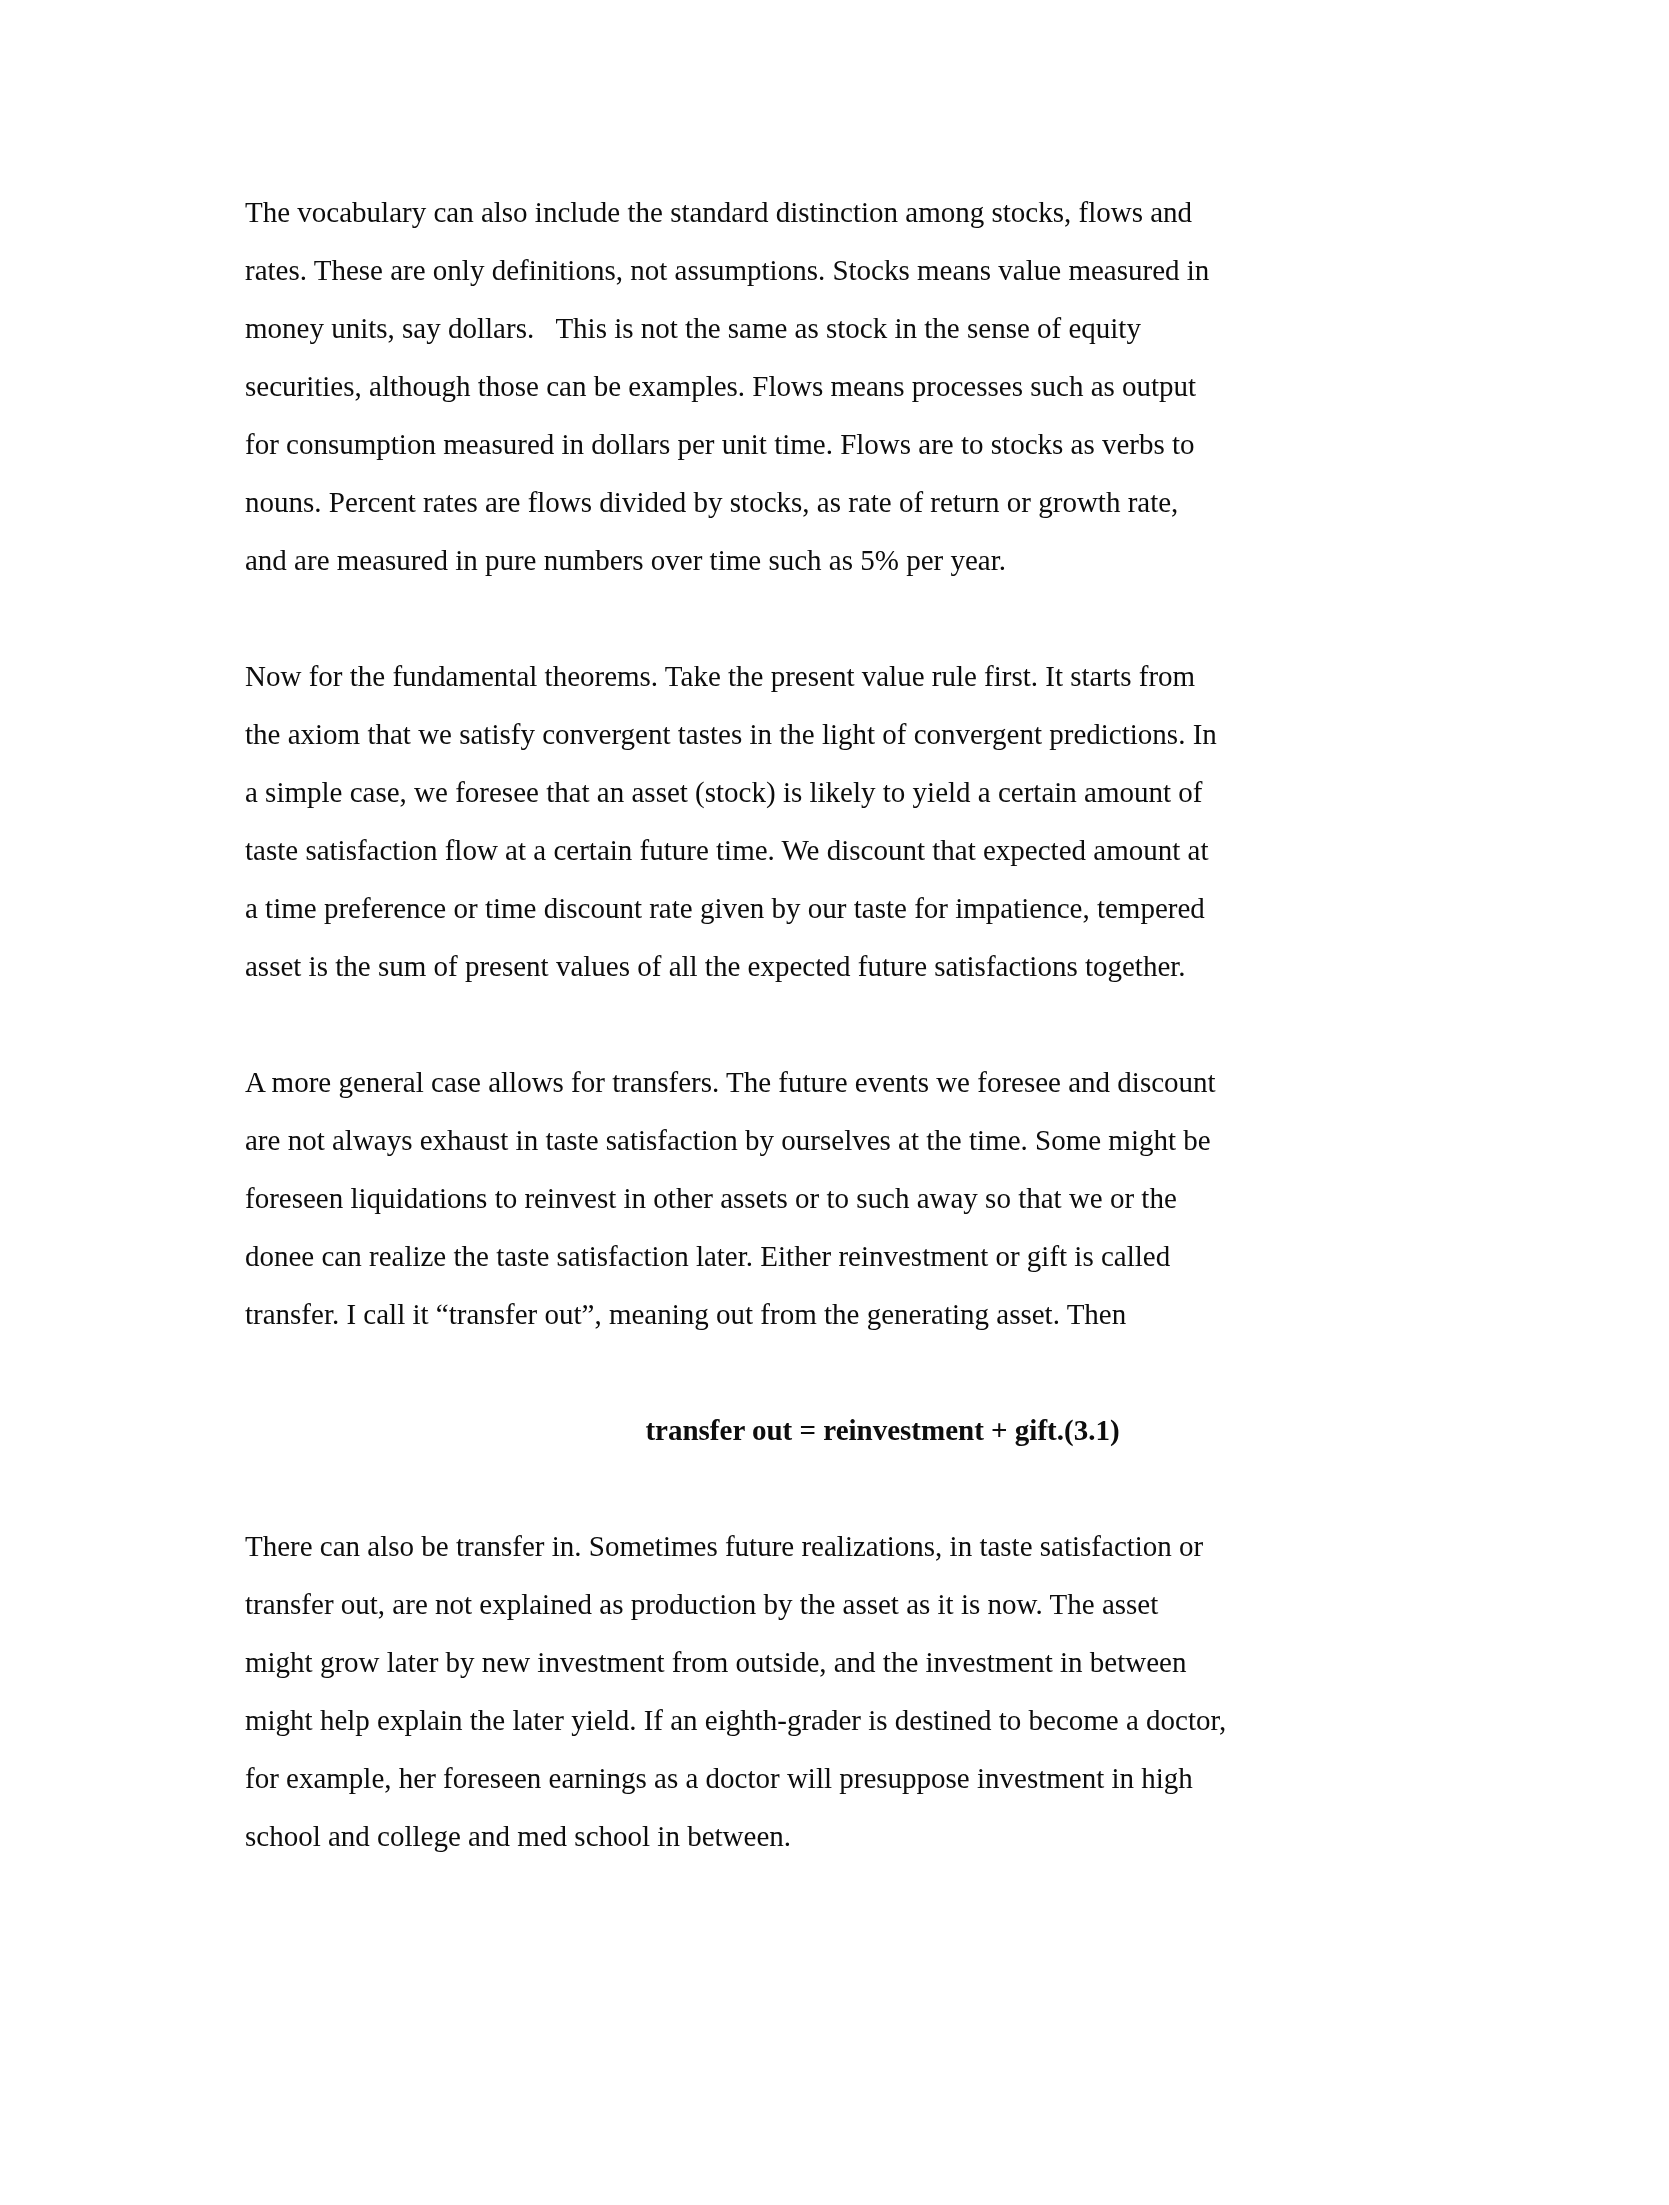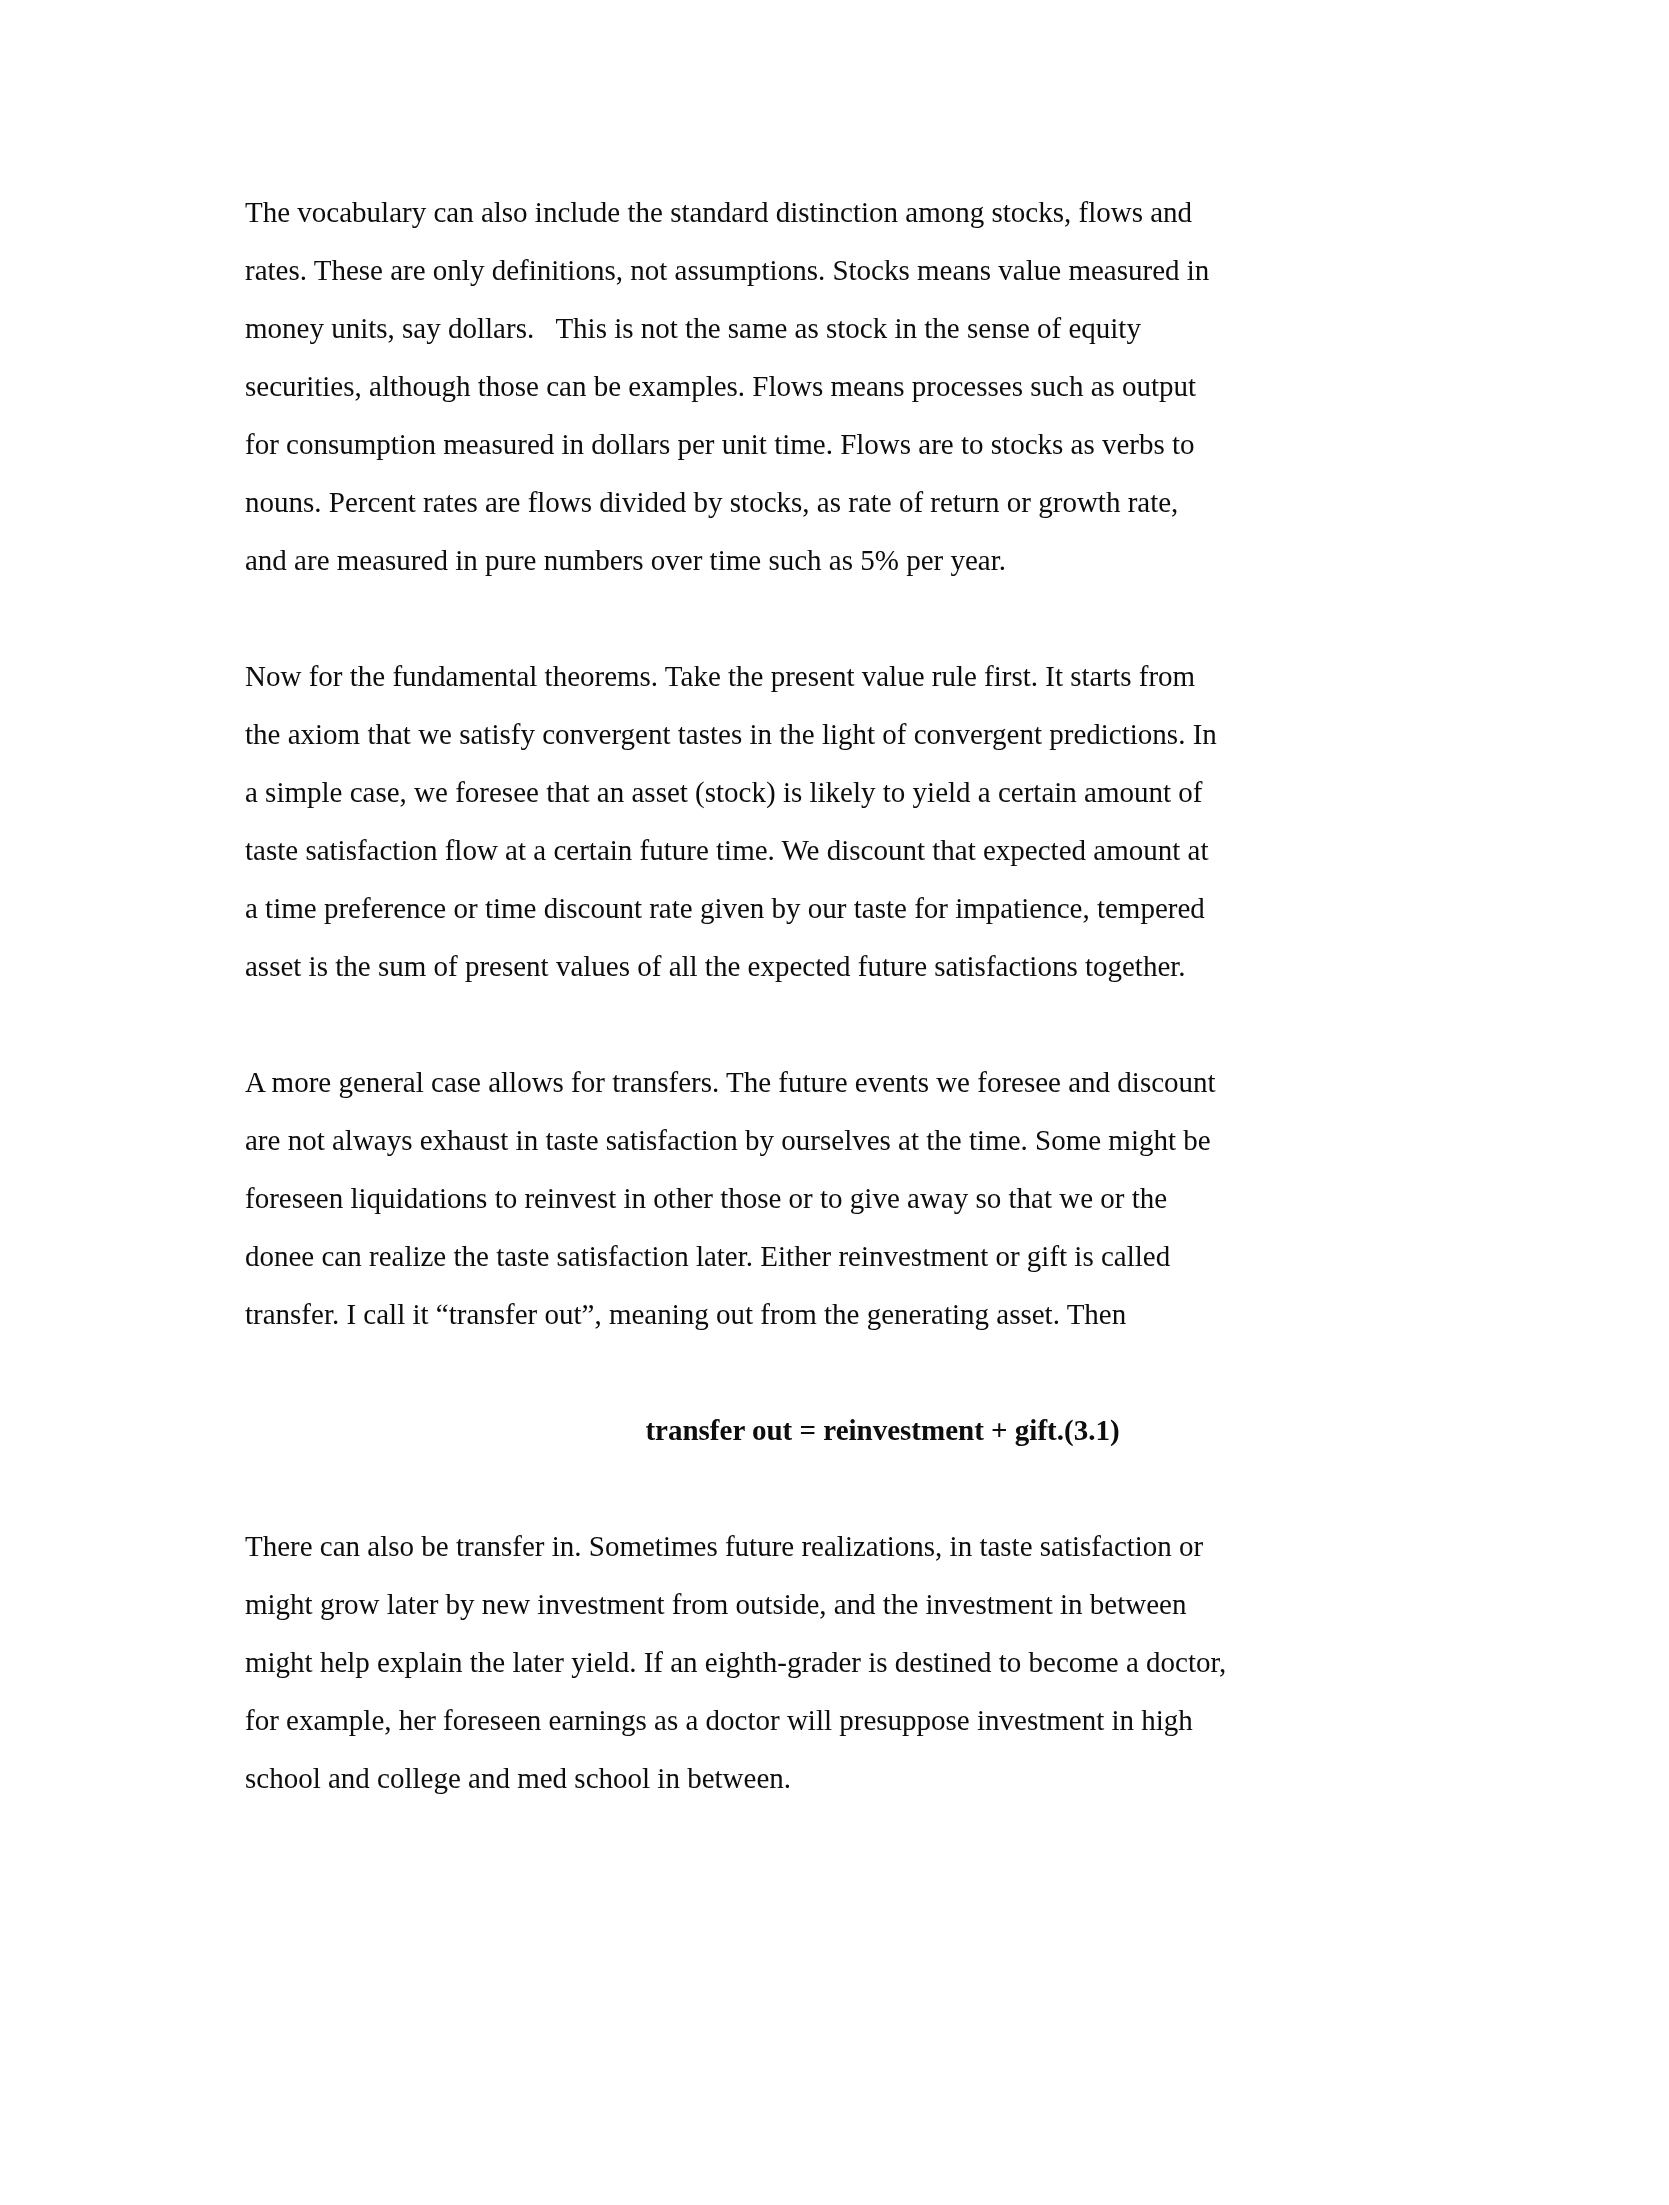--- a/index.html
+++ b/index.html
@@ -90,32 +90,33 @@
         <div class="line">the axiom that we satisfy convergent tastes in the light of convergent predictions. In</div>
         <div class="line">a simple case, we foresee that an asset (stock) is likely to yield a certain amount of</div>
         <div class="line">taste satisfaction flow at a certain future time. We discount that expected amount at</div>
         <div class="line">a time preference or time discount rate given by our taste for impatience, tempered</div>
         <div class="line">asset is the sum of present values of all the expected future satisfactions together.</div>
       </div>
 
     <div class="para">
         <div class="line">A more general case allows for transfers. The future events we foresee and discount</div>
         <div class="line">are not always exhaust in taste satisfaction by ourselves at the time. Some might be</div>
-        <div class="line">foreseen liquidations to reinvest in other those or to give away so that we or the</div>
+        <div class="line">foreseen liquidations to reinvest in other assets or to such away so that we or the</div>
         <div class="line">donee can realize the taste satisfaction later. Either reinvestment or gift is called</div>
         <div class="line">transfer. I call it “transfer out”, meaning out from the generating asset. Then</div>
       </div>
 
     <div class="equation-row">
       <span class="equation-text">transfer out = reinvestment + gift.</span>
       <span class="equation-number">(3.1)</span>
     </div>
 
     <div class="para">
         <div class="line">There can also be transfer in. Sometimes future realizations, in taste satisfaction or</div>
+        <div class="line">transfer out, are not explained as production by the asset as it is now. The asset</div>
         <div class="line">might grow later by new investment from outside, and the investment in between</div>
         <div class="line">might help explain the later yield. If an eighth-grader is destined to become a doctor,</div>
         <div class="line">for example, her foreseen earnings as a doctor will presuppose investment in high</div>
         <div class="line">school and college and med school in between.</div>
       </div>
   </div>
 
   <div class="footer">
     <div class="cell left">Chapter 3: Foundations</div>
     <div class="cell center">1/11/16</div>

